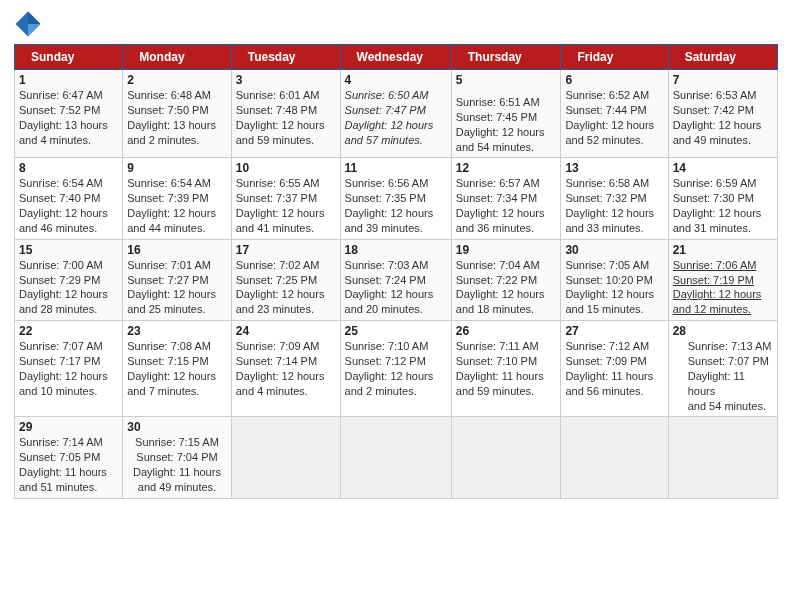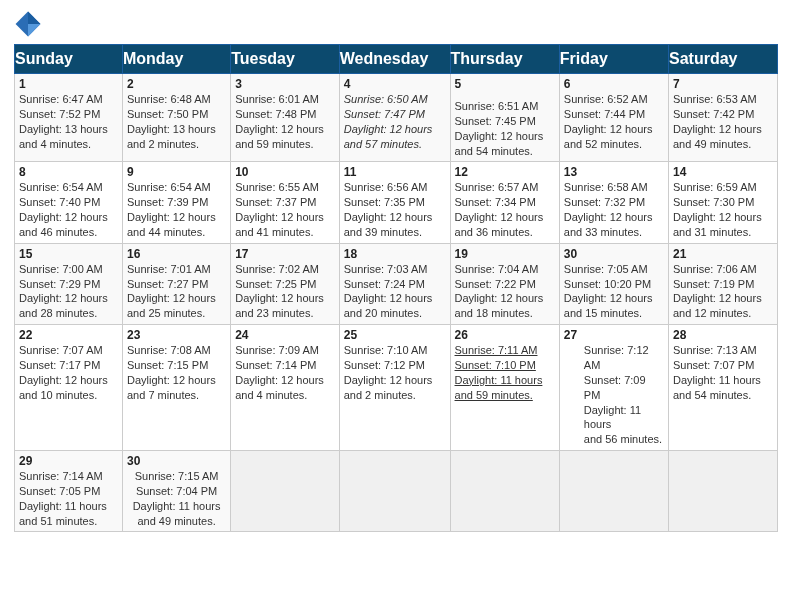--- a/index.html
+++ b/index.html
@@ -50,25 +50,25 @@
       font-size: 13px;
       color: #555;
       margin-top: 2px;
     }
     .calendar {
       width: 100%;
       border-collapse: collapse;
       font-size: 10px;
     }
     .calendar thead th {
-      background: #0c4a6e;
+      background: #b91c1c;
       color: #fff;
-      padding: 5px 0;
+      padding: 5px 16px;
       text-align: left;
-      font-size: 16px;
+      font-size: 12px;
       font-weight: bold;
       border: 1px solid #1a5da0;
     }
     .calendar tbody td {
       border: 1px solid #ccc;
       vertical-align: top;
       padding: 3px 4px;
       width: 113px;
       min-height: 70px;
       background: #fff;
@@ -270,21 +270,21 @@
           </td>
           <td>
             <span class="day-num">30</span>
             <div class="day-info" style="white-space: pre-line;">Sunrise: 7:05 AM
 Sunset: 10:20 PM
 Daylight: 12 hours
 and 15 minutes.</div>
           </td>
           <td>
             <span class="day-num">21</span>
-            <div class="day-info" style="white-space: pre-line;">Sunrise: 7:06 AM
+            <div class="day-info" style="white-space: pre-line; text-decoration: underline;">Sunrise: 7:06 AM
 Sunset: 7:19 PM
 Daylight: 12 hours
 and 12 minutes.</div>
           </td>
         </tr>
         <tr>
           <td>
             <span class="day-num">22</span>
             <div class="day-info" style="white-space: pre-line;">Sunrise: 7:07 AM
 Sunset: 7:17 PM
@@ -307,35 +307,35 @@
           </td>
           <td>
             <span class="day-num">25</span>
             <div class="day-info" style="white-space: pre-line;">Sunrise: 7:10 AM
 Sunset: 7:12 PM
 Daylight: 12 hours
 and 2 minutes.</div>
           </td>
           <td>
             <span class="day-num">26</span>
-            <div class="day-info" style="white-space: pre-line; text-decoration: underline;">Sunrise: 7:11 AM
+            <div class="day-info" style="white-space: pre-line;">Sunrise: 7:11 AM
 Sunset: 7:10 PM
 Daylight: 11 hours
 and 59 minutes.</div>
           </td>
           <td>
             <span class="day-num">27</span>
-            <div class="day-info" style="white-space: pre-line; margin-left: 20px;">Sunrise: 7:12 AM
+            <div class="day-info" style="white-space: pre-line;">Sunrise: 7:12 AM
 Sunset: 7:09 PM
 Daylight: 11 hours
 and 56 minutes.</div>
           </td>
           <td>
             <span class="day-num">28</span>
-            <div class="day-info" style="white-space: pre-line;">Sunrise: 7:13 AM
+            <div class="day-info" style="white-space: pre-line; margin-left: 15px;">Sunrise: 7:13 AM
 Sunset: 7:07 PM
 Daylight: 11 hours
 and 54 minutes.</div>
           </td>
         </tr>
         <tr>
           <td>
             <span class="day-num">29</span>
             <div class="day-info" style="white-space: pre-line;">Sunrise: 7:14 AM
 Sunset: 7:05 PM

